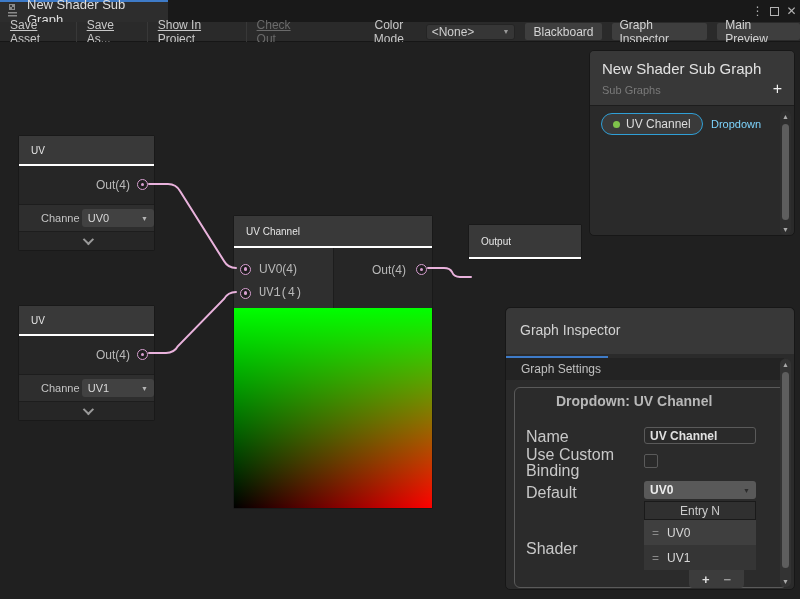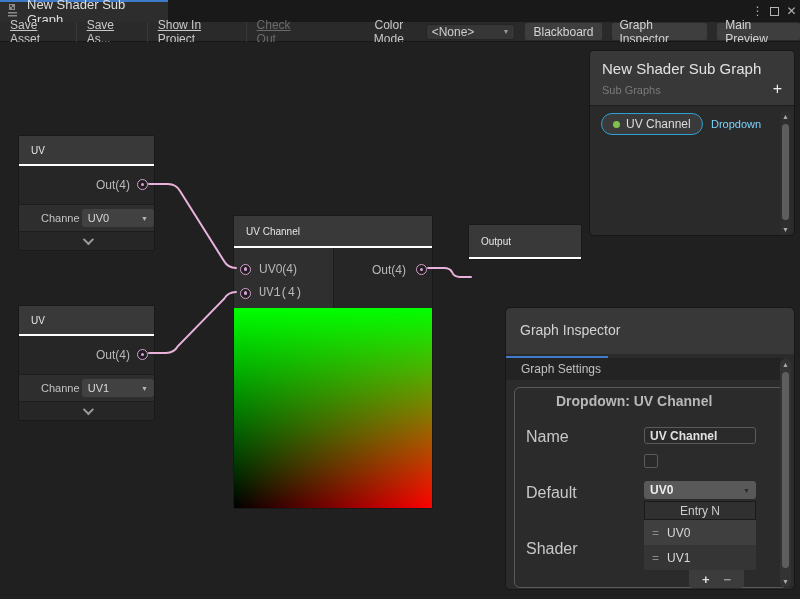--- a/index.html
+++ b/index.html
@@ -233,20 +233,21 @@
 
       <div class="gi-box">
         <div class="gi-section">Dropdown: UV Channel</div>
       </div>
 
       <div class="gi-label" style="left:20px; top:120px;">Name</div>
       <div class="gi-input" style="top:119px;">
         <span>UV Channel</span>
       </div>
 
+      <div class="gi-label" style="left:20px; top:139px; width:92px; line-height:16px;">Use Custom Binding</div>
       <div class="gi-check" style="top:146px;"></div>
 
       <div class="gi-label" style="left:20px; top:176px;">Default</div>
       <div class="gi-drop" style="top:173px;">
         <span>UV0</span>
         <span class="arrow">▼</span>
       </div>
 
       <div class="entry-head" style="top:193px;">Entry N</div>
       <div class="entry-row" style="top:212px; background:#3f3f3f;">

